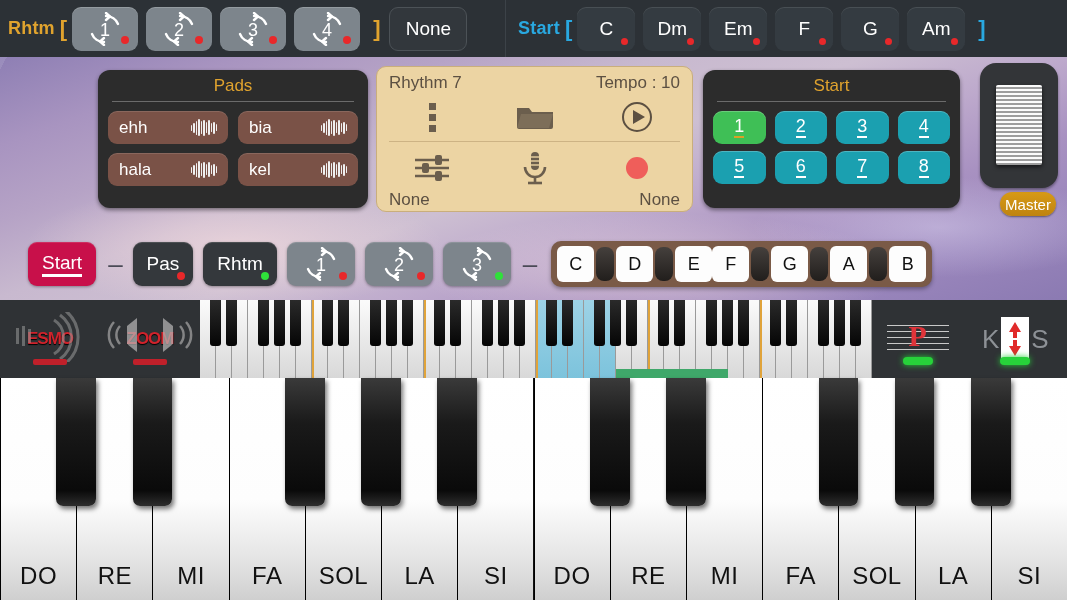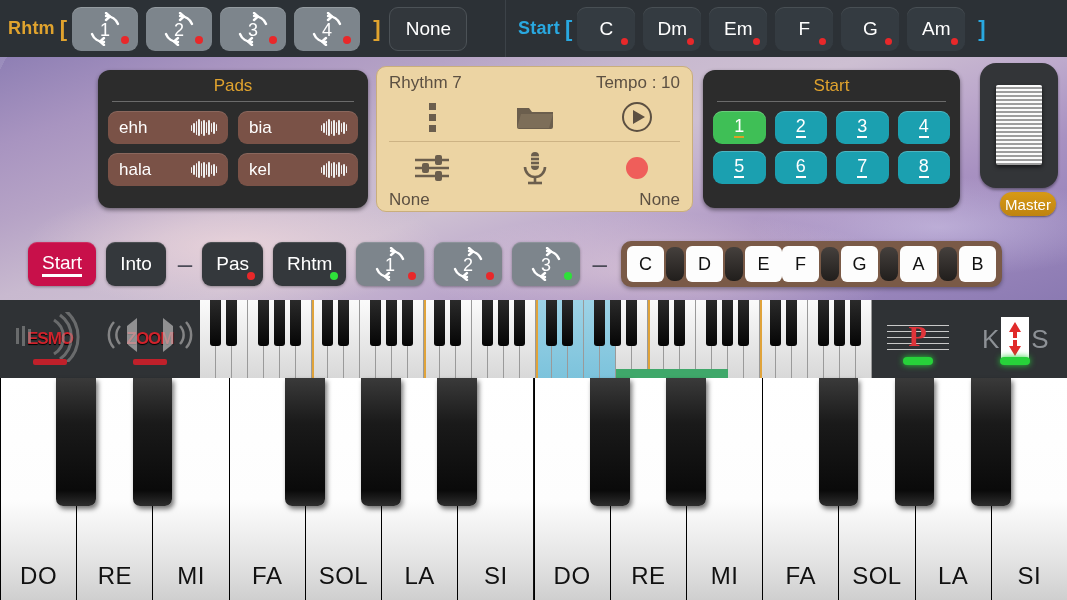--- a/index.html
+++ b/index.html
@@ -509,23 +509,20 @@
       <div class="master-body">
         <div class="master-knob"></div>
       </div>
       <div class="pill master-pill">Master</div>
     </div>
   </div>
 
   <div class="row2">
     <div class="tbtn start">
         <span>Start</span>
-      </div>
-    <div class="tbtn dark">
-        <span>Into</span>
       </div>
     <div class="dash">–</div>
     <div class="tbtn dark">
       <span>Pas</span>
       <i class="dot red"></i>
     </div>
     <div class="tbtn dark">
       <span>Rhtm</span>
       <i class="dot green"></i>
     </div>

